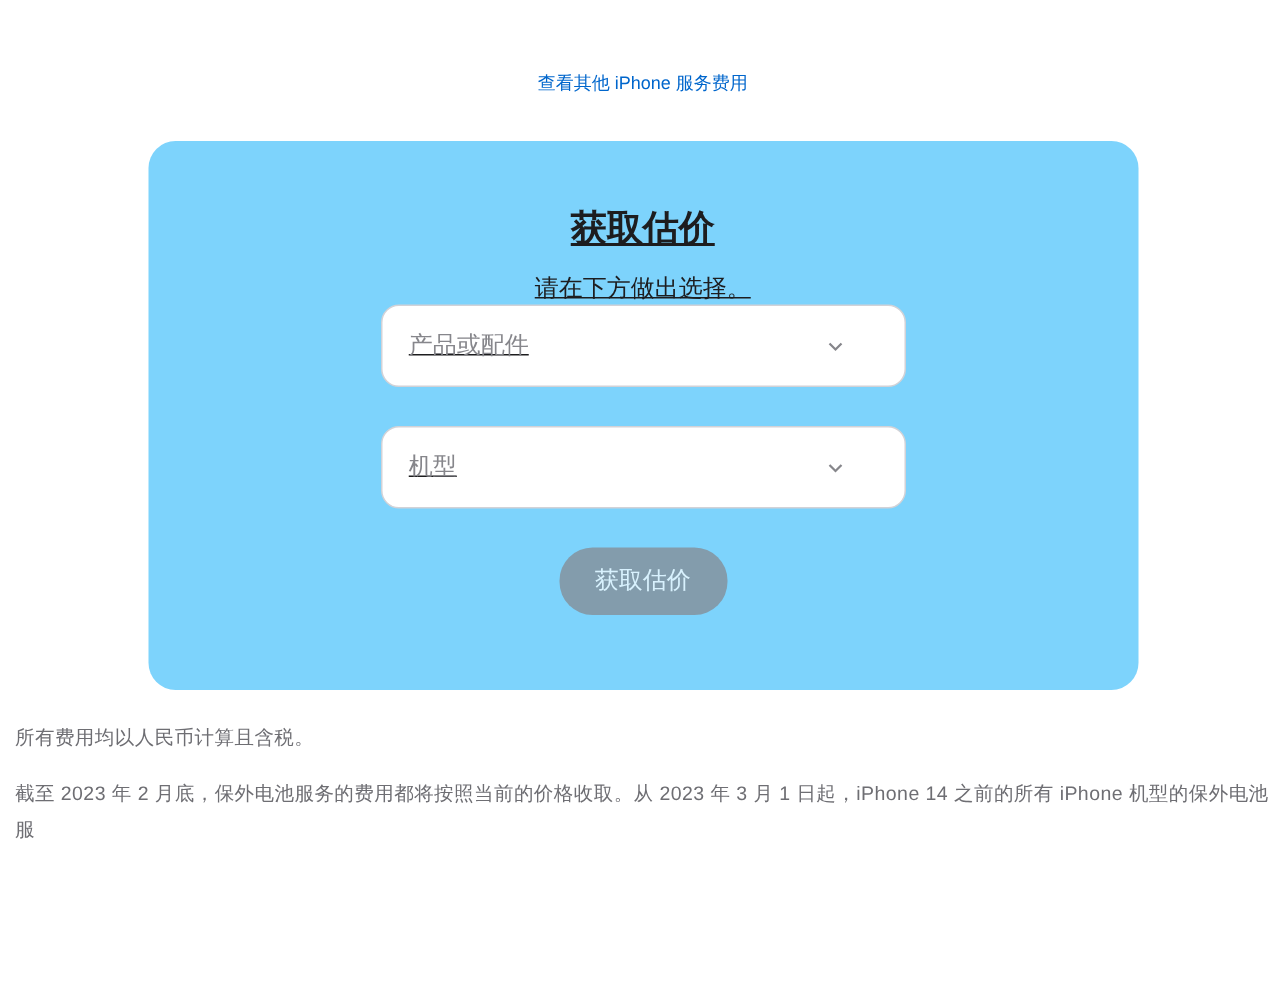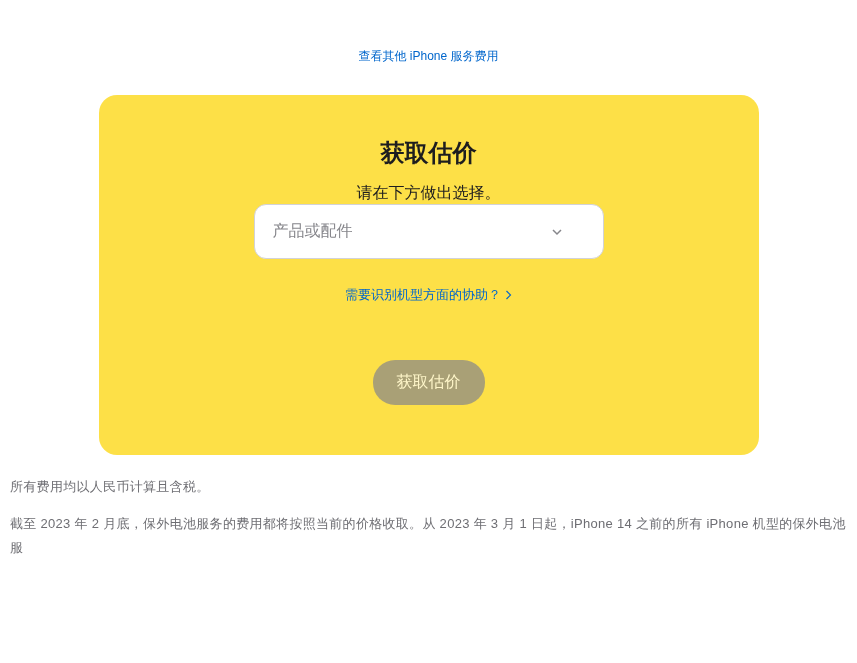--- a/index.html
+++ b/index.html
@@ -21,24 +21,25 @@
       padding-bottom: 30px;
     }
     .top-link a {
       color: #0066cc;
       text-decoration: none;
       font-size: 12px;
     }
     .card {
       width: 660px;
       margin: 0 auto;
-      background: #fde047;
+      background: #7dd3fc;
       border-radius: 18px;
       padding: 42px 40px 50px;
       text-align: center;
+      text-decoration: underline;
     }
     .card-title {
       font-size: 24px;
       font-weight: 600;
       color: #1d1d1f;
       margin-bottom: 14px;
     }
     .card-subtitle {
       font-size: 16px;
       color: #1d1d1f;
@@ -119,27 +120,29 @@
 
   <div class="select-wrap">
     <div class="select-box">
       <span>产品或配件</span>
       <svg class="chevron-down" viewBox="0 0 12 12" fill="none" stroke="currentColor" stroke-width="1.5">
         <path d="M2 4 L6 8 L10 4"></path>
       </svg>
     </div>
   </div>
 
+  <div class="select-wrap">
+    <div class="select-box">
+      <span>机型</span>
+      <svg class="chevron-down" viewBox="0 0 12 12" fill="none" stroke="currentColor" stroke-width="1.5">
+        <path d="M2 4 L6 8 L10 4"></path>
+      </svg>
+    </div>
+  </div>
 
-  <a href="#" class="help-link">
-    <span>需要识别机型方面的协助？</span>
-    <svg class="chevron-right" viewBox="0 0 7 10" fill="none" stroke="currentColor" stroke-width="1.2">
-      <path d="M1.5 1 L5.5 5 L1.5 9"></path>
-    </svg>
-  </a>
 
   <div>
     <button class="estimate-btn">获取估价</button>
   </div>
 </div>
 
 <div class="footer-text">
   <p>所有费用均以人民币计算且含税。</p>
   <p class="footer-p2">
     <span>截至 2023 年 2 月底，保外电池服务的费用都将按照当前的价格收取。从 2023 年 3 月 1 日起，iPhone 14 之前的所有 iPhone 机型的保外电池服</span><br>

